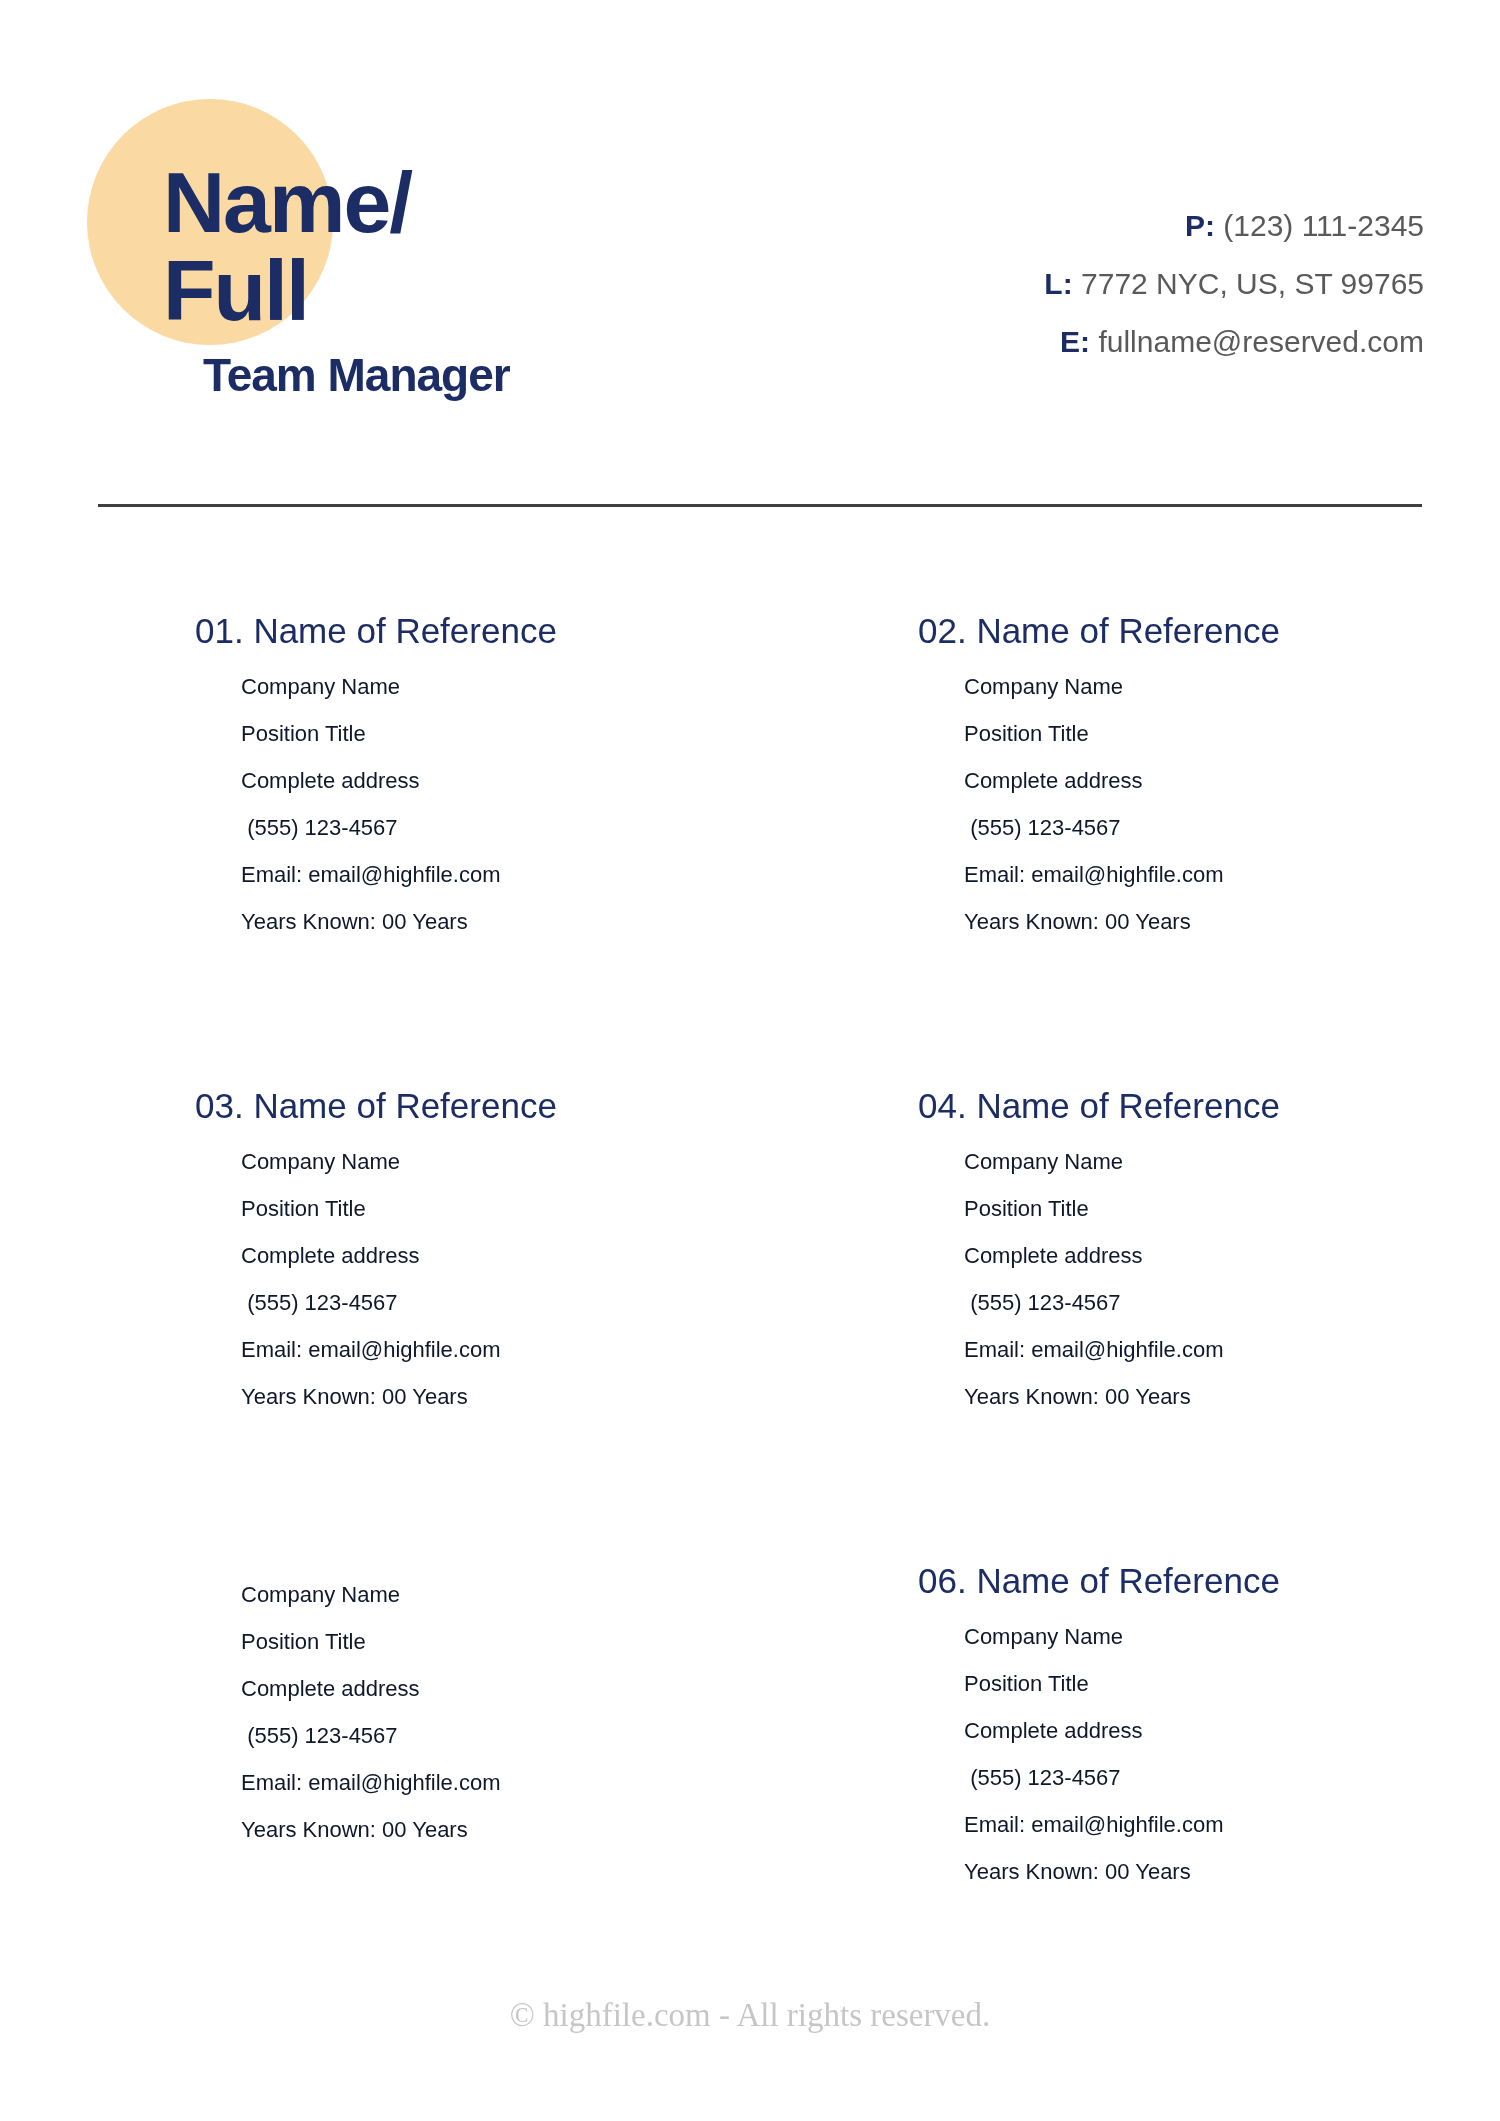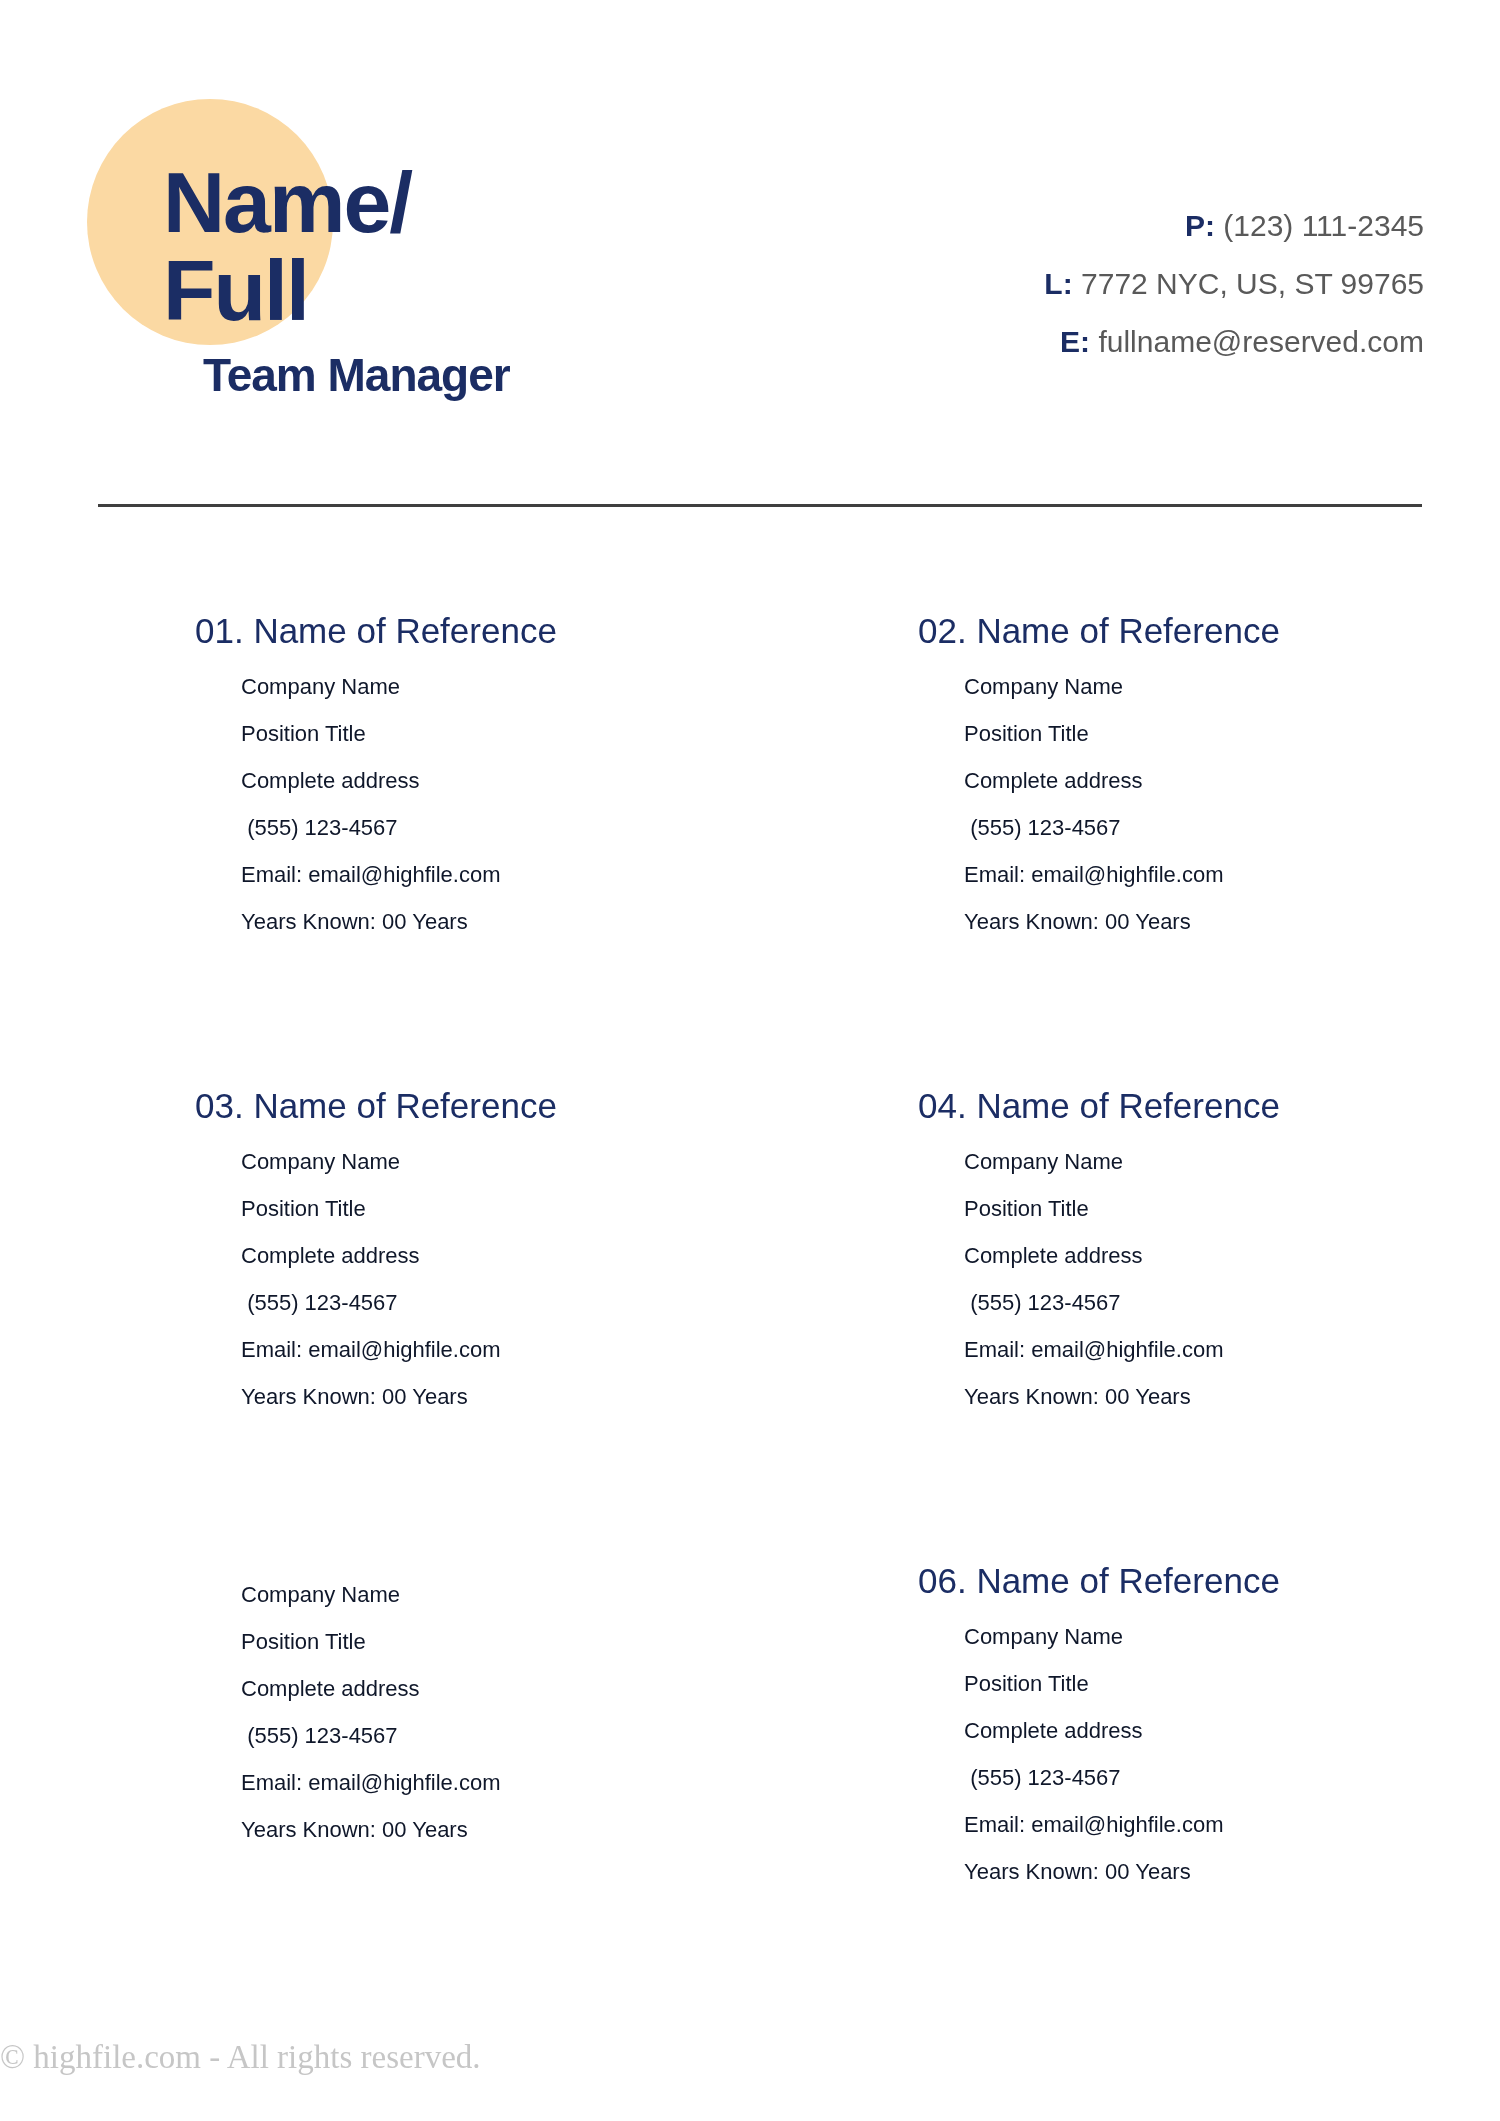--- a/index.html
+++ b/index.html
@@ -48,23 +48,23 @@
     color: #1B2D64; line-height: 42px;
   }
   .ref-lines {
     margin: 11px 0 0 46px;
     font-size: 22px; line-height: 47px; color: #0f172a;
   }
   .ref-line { white-space: pre-wrap; }
   
   .footer {
     position: absolute; left: 0; top: 1997px; width: 1500px;
-    text-align: left;
+    text-align: center;
     font-family: "Liberation Serif", serif;
-    font-size: 33px; color: #C6C6C6; margin-top: 42px;
+    font-size: 33px; color: #C6C6C6;
   }
 </style>
 </head>
 <body>
 
 <div class="accent-circle"></div>
 
 <div class="name-title">
   <div>Name/</div>
   <div>Full</div>

